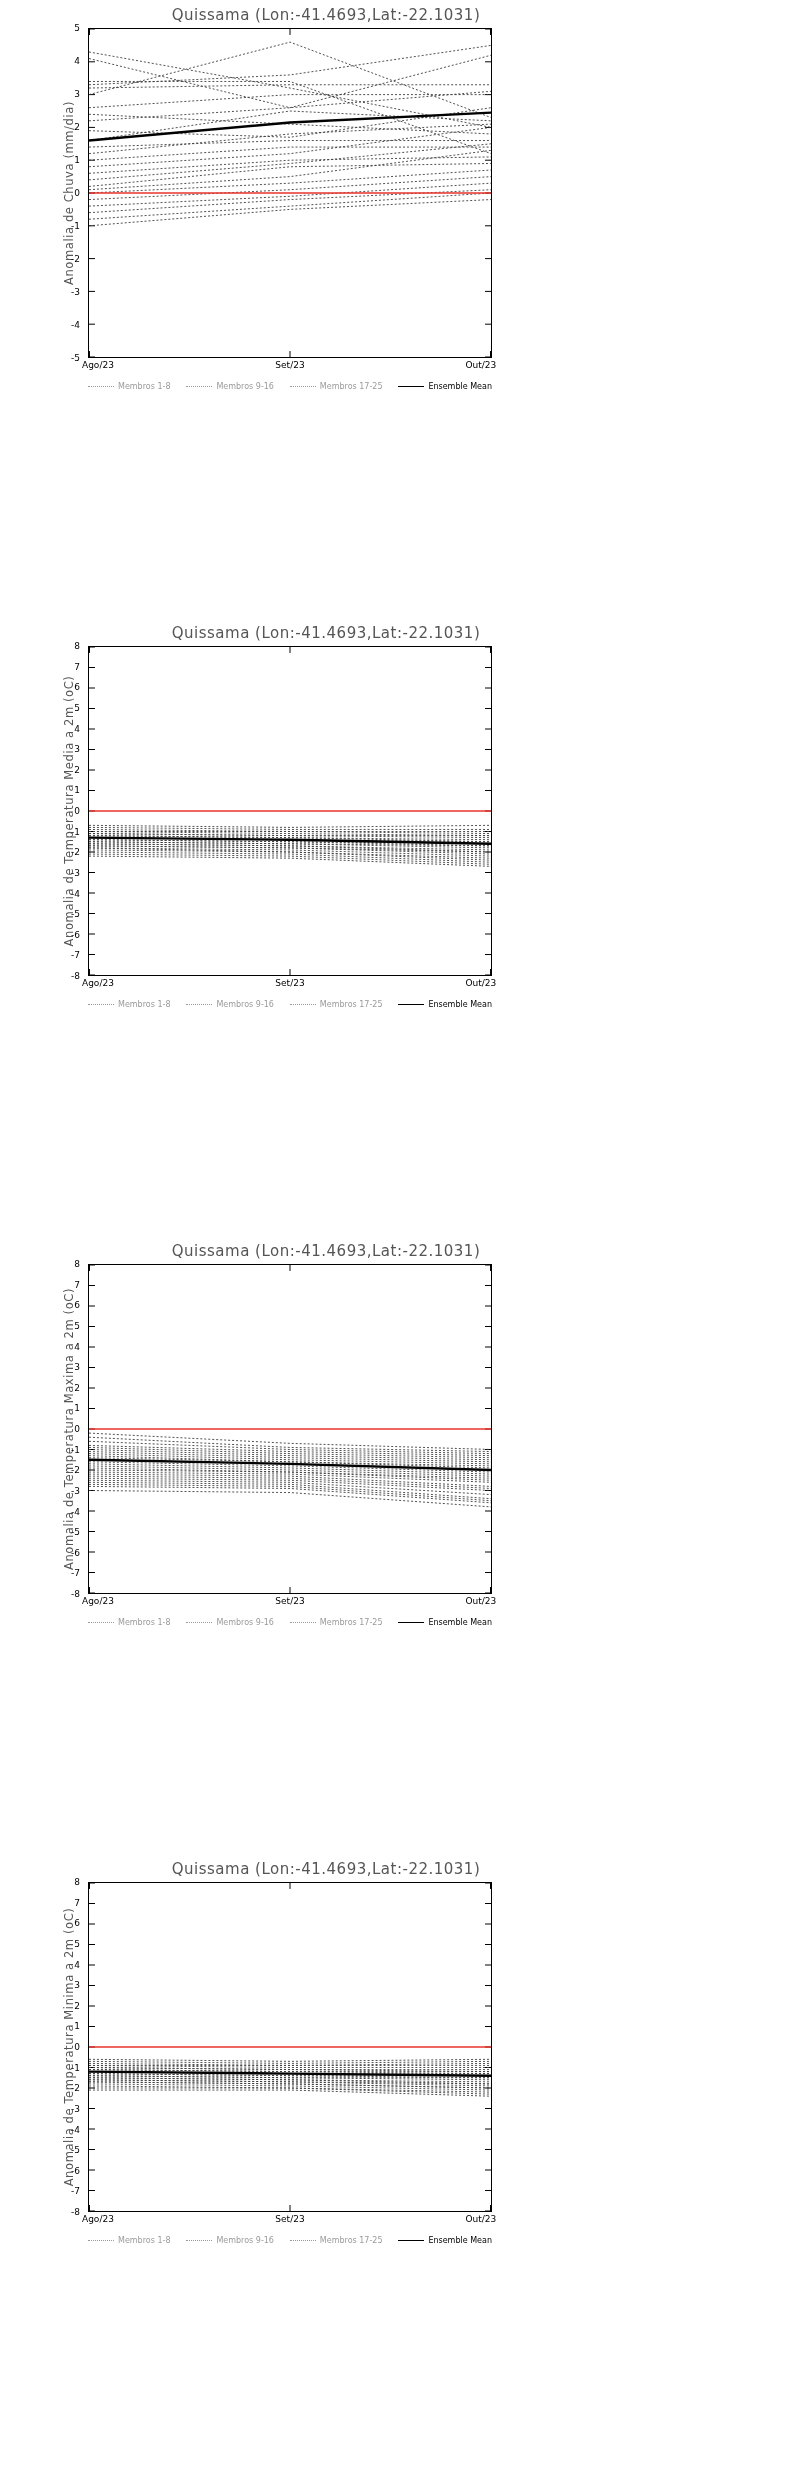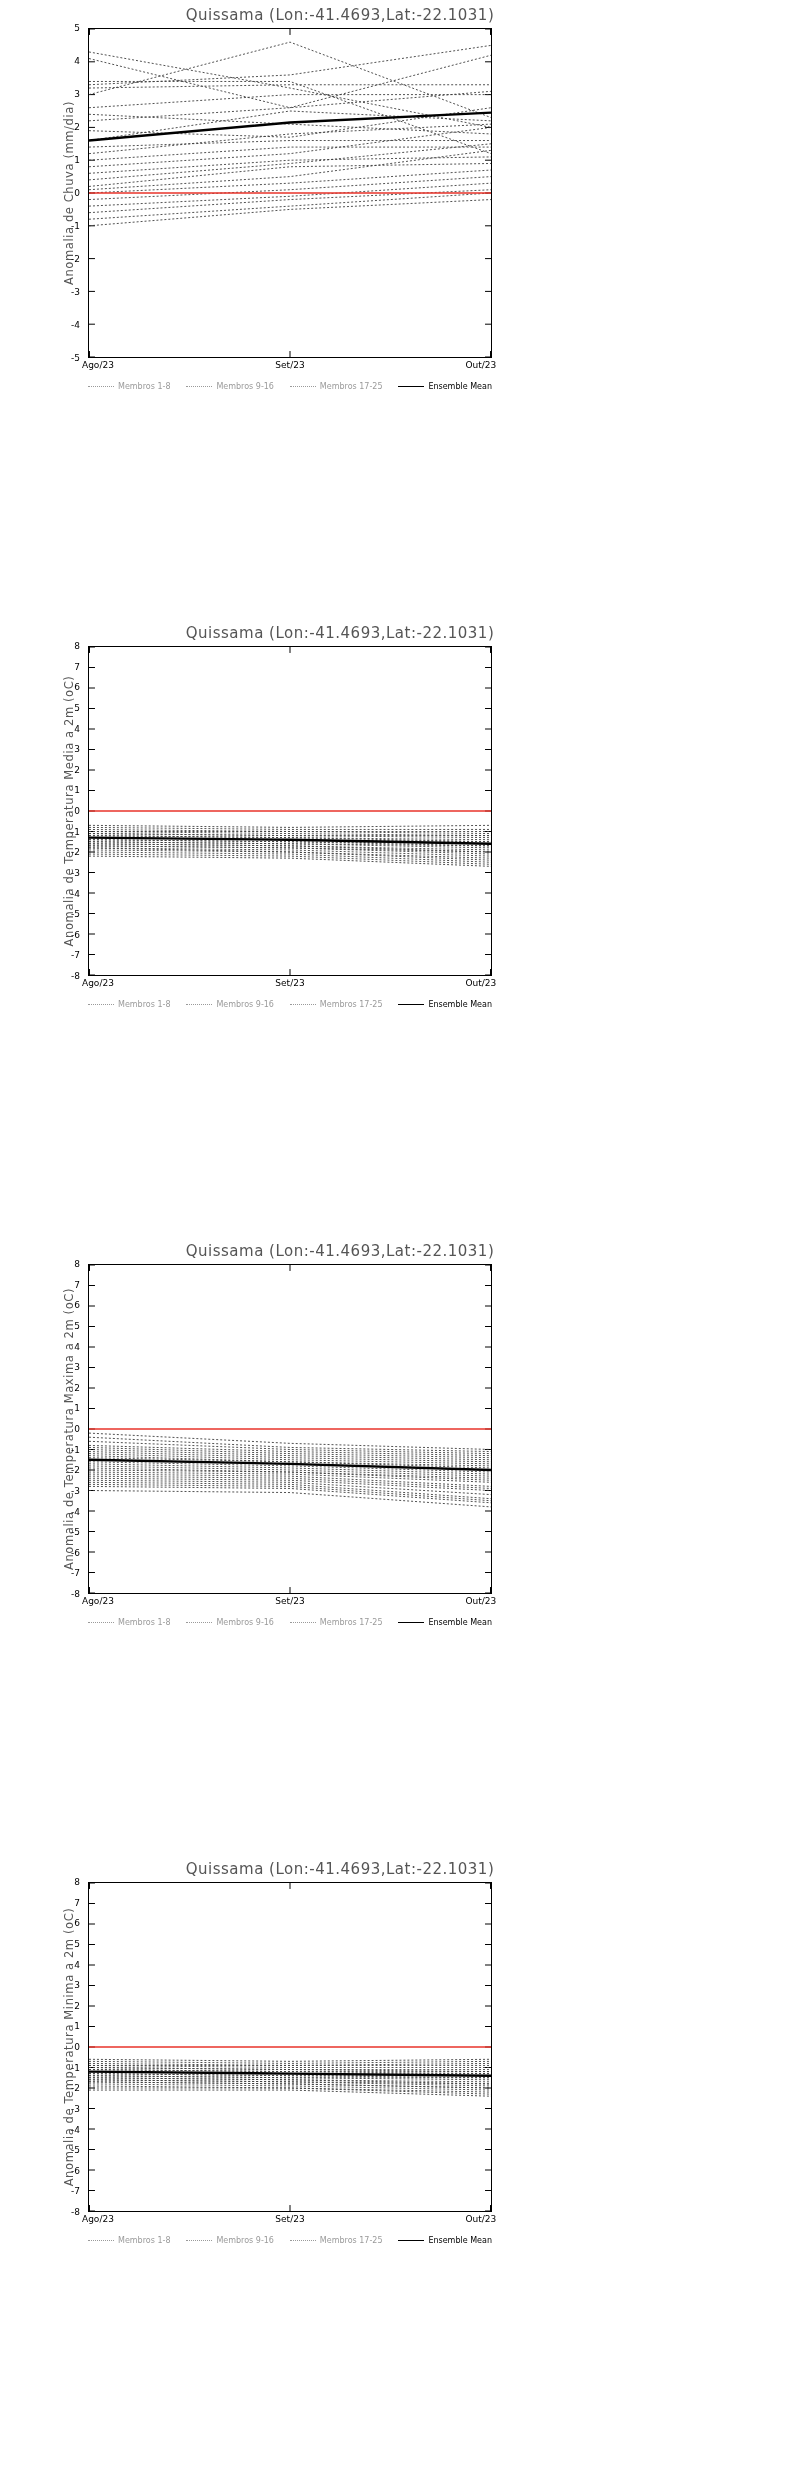--- a/index.html
+++ b/index.html
@@ -1,17 +1,17 @@
 <!DOCTYPE html>
 <html><head>
 <meta charset="utf-8">
 <style>
   html,body{margin:0;padding:0;background:#ffffff;}
   body{width:800px;height:2472px;font-family:"DejaVu Sans",sans-serif;}
-  .panel{position:relative;width:652px;height:618px;padding-left:28px;}
+  .panel{position:relative;width:652px;height:618px;}
   .plot-title{
     position:absolute;left:0;right:0;top:6px;text-align:center;
     font-size:15px;color:#555;font-family:"DejaVu Sans",sans-serif;
     letter-spacing:0.5px;
   }
   .axes{
     position:absolute;left:88px;top:28px;width:404px;height:330px;
     border:1.5px solid #000;background:#fff;box-sizing:border-box;
     overflow:hidden;
   }

